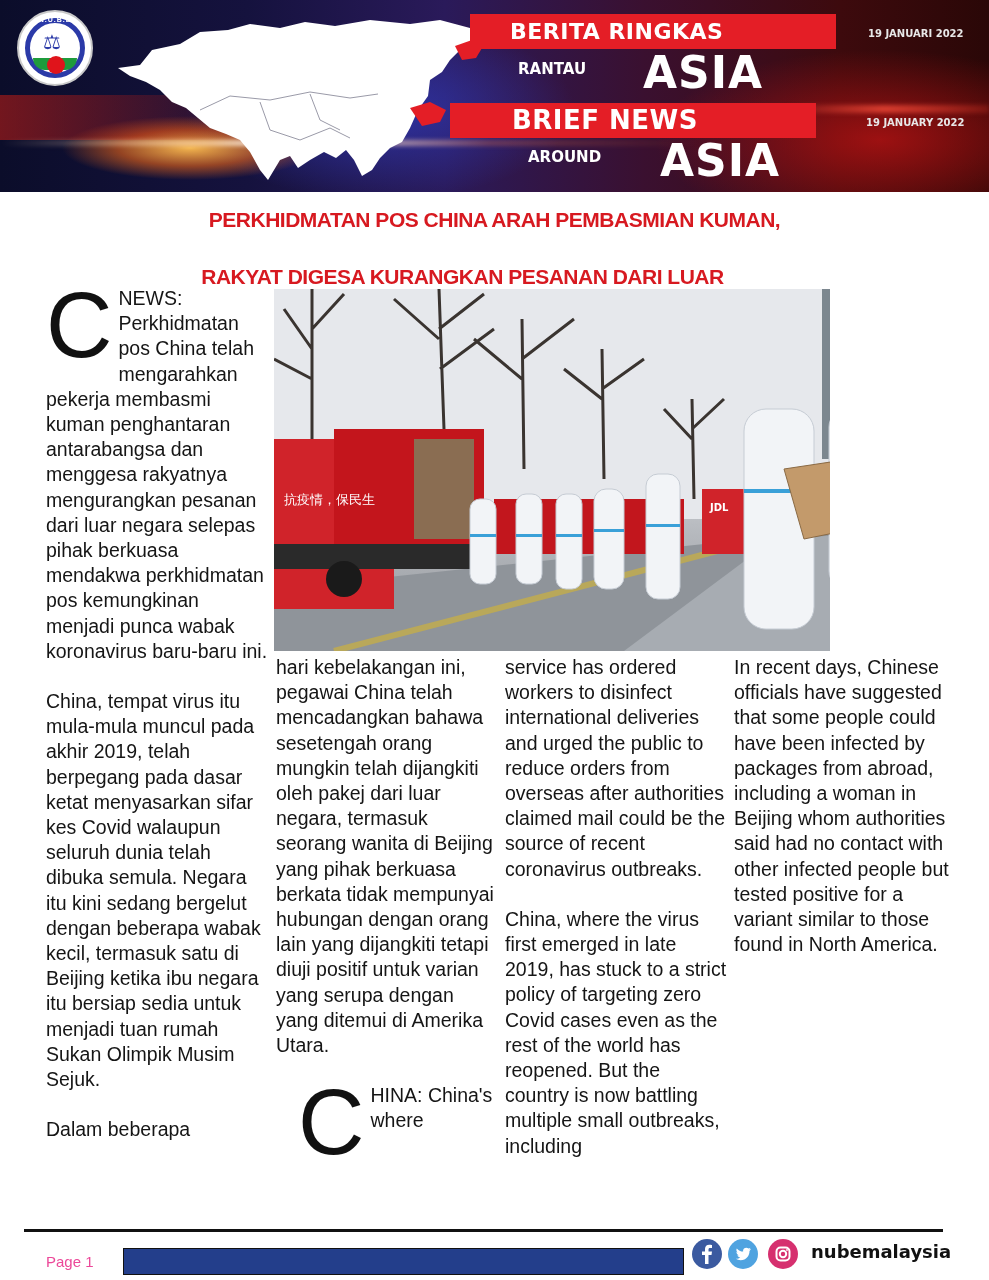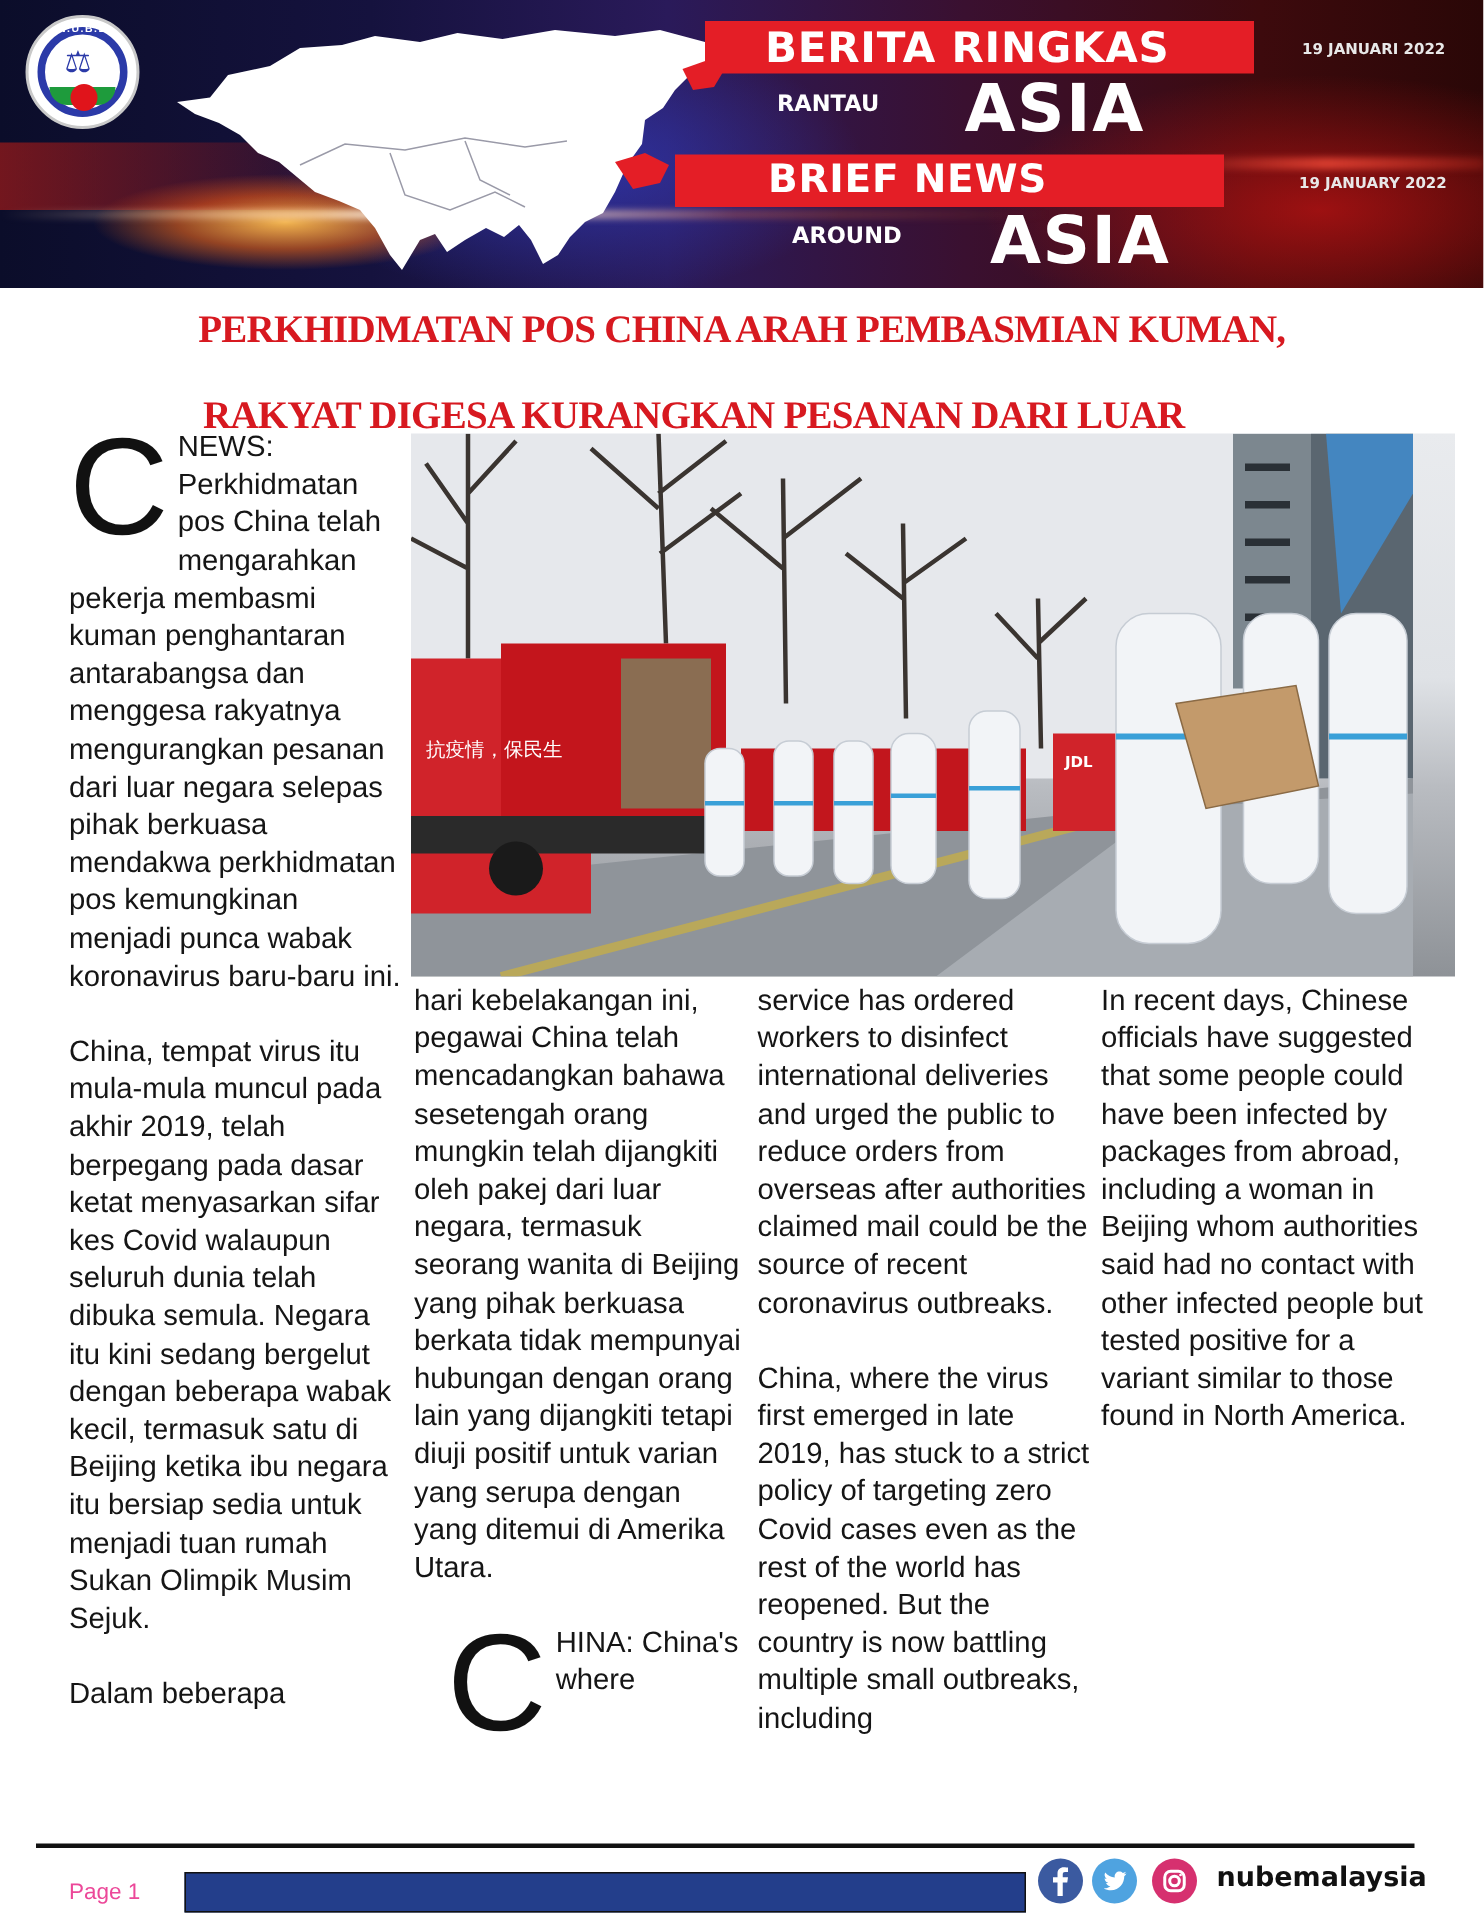--- a/index.html
+++ b/index.html
@@ -38,57 +38,57 @@
   .logo .ring { position: absolute; left: 6px; top: 6px; width: 60px; height: 60px; border-radius: 50%; border: 5px solid #2b3aa8; }
   .logo .nube { position: absolute; left: 0; top: 4px; width: 72px; text-align: center; font-size: 7px; font-weight: bold; color: #fff; letter-spacing: 1px; }
   .logo .green { position: absolute; left: 14px; top: 46px; width: 44px; height: 12px; background: #1e9b3c; border-radius: 0 0 20px 20px; }
   .logo .flower { position: absolute; left: 28px; top: 44px; width: 18px; height: 18px; border-radius: 50%; background: #e0141b; }
   .logo .scale { position: absolute; left: 24px; top: 20px; font-size: 20px; color: #2b3aa8; line-height: 1; }
 
   .band {
     position: absolute; background: #e41e26; color: #fff; font-weight: bold;
     font-family: "DejaVu Sans", sans-serif; letter-spacing: 0.5px; white-space: nowrap;
   }
-  .band-1 { left: 470px; top: 14px; width: 366px; height: 35px; font-size: 28px; line-height: 35px; padding-left: 40px; }
+  .band-1 { left: 470px; top: 14px; width: 366px; height: 35px; font-size: 22px; line-height: 35px; padding-left: 40px; }
   .band-2 { left: 450px; top: 103px; width: 366px; height: 35px; font-size: 26px; line-height: 35px; padding-left: 62px; }
   .sub { position: absolute; color: #fff; font-weight: bold; font-family: "DejaVu Sans", sans-serif; white-space: nowrap; }
   .sub-small { font-size: 15px; }
   .sub-big { font-size: 44px; letter-spacing: 1px; }
   .sub-1a { left: 518px; top: 60px; }
   .sub-1b { left: 643px; top: 47px; }
   .sub-2a { left: 528px; top: 148px; }
   .sub-2b { left: 660px; top: 135px; }
   .date { position: absolute; left: 868px; color: #e8e8e8; font-size: 10px; font-weight: bold; font-family: "DejaVu Sans", sans-serif; white-space: nowrap; }
   .date-1 { top: 28px; }
   .date-2 { top: 117px; left: 866px; }
 
   
   .headline {
     position: absolute; left: 0; top: 203px; width: 989px; text-align: center;
-    color: #d71920; font-family: Liberation Serif, serif; font-weight: bold;
-    font-size: 26px; line-height: 34px; letter-spacing: -0.5px; text-transform: uppercase;
+    color: #d71920; font-family: Liberation Sans, sans-serif; font-weight: bold;
+    font-size: 21px; line-height: 34px; letter-spacing: -0.5px; text-transform: uppercase;
   }
   .headline .l2 { display: block; padding-right: 64px; margin-top: 23px; }
 
   
   .col { position: absolute; font-size: 19.5px; line-height: 25.2px; color: #151515; font-family: "Liberation Sans", sans-serif; }
   .col p { margin: 0; }
   .col p + p { margin-top: 25px; }
   .dropcap {
     float: left; font-size: 92px; line-height: 70px; height: 72px; margin: 4px 6px 0 0;
     font-family: "Liberation Sans", sans-serif; color: #111;
   }
   .col-1 { left: 46px; top: 286px; width: 222px; }
   .col-2 { left: 276px; top: 655px; width: 222px; }
   .col-3 { left: 505px; top: 655px; width: 222px; }
   .col-4 { left: 734px; top: 655px; width: 222px; }
   .dropcap-block { margin-top: 27px; padding-left: 22px; }
 
   .photo {
-    position: absolute; left: 274px; top: 289px; width: 696px; height: 362px; overflow: hidden;
+    position: absolute; left: 274px; top: 289px; width: 556px; height: 362px; overflow: hidden;
     background: linear-gradient(180deg, #e9ebee 0%, #dfe2e6 45%, #b9bcc1 65%, #8e9297 100%);
   }
 
   
   .footer-rule { position: absolute; left: 24px; top: 1229px; width: 919px; height: 3px; background: #111; }
   .page-label { position: absolute; left: 46px; top: 1253px; font-size: 15px; color: #ec4899; font-family: "Liberation Sans", sans-serif; }
   .blue-bar { position: absolute; left: 123px; top: 1248px; width: 561px; height: 27px; background: #233e8b; border: 1px solid #111; }
   .social { position: absolute; top: 1239px; width: 30px; height: 30px; border-radius: 50%; }
   .social-fb { left: 692px; background: #3b5aa0; }
   .social-tw { left: 728px; background: #4fa3e0; }

